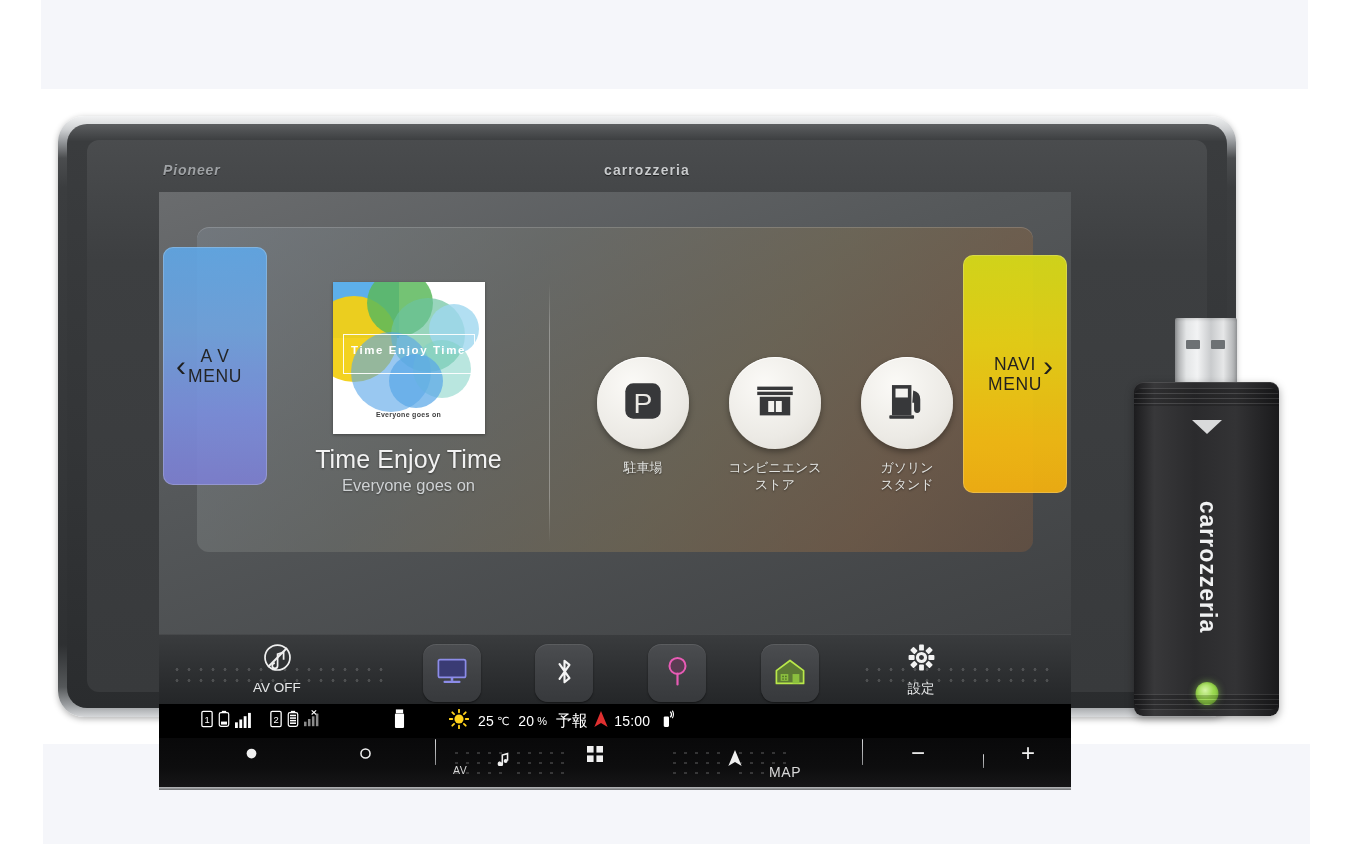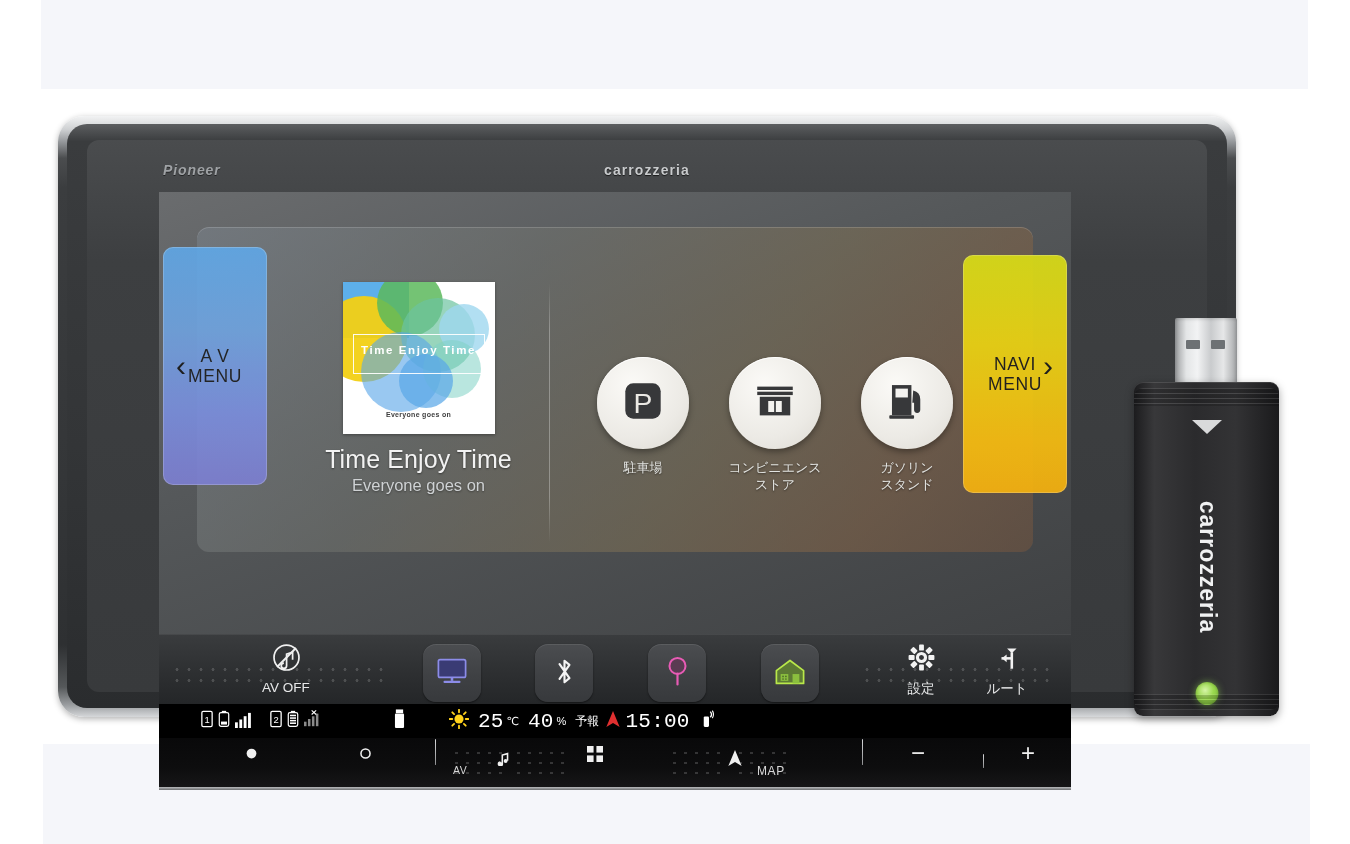--- a/index.html
+++ b/index.html
@@ -80,21 +80,21 @@
     background: linear-gradient(125deg,
        rgba(120,128,136,.62) 0%,
        rgba(110,112,108,.60) 34%,
        rgba(120,108,84,.62) 62%,
        rgba(125,96,70,.62) 82%,
        rgba(112,84,64,.60) 100%);
     box-shadow: inset 0 1px 0 rgba(255,255,255,.16);
   }
 
   
-  .np { position: absolute; left: 119px; top: 55px; width: 205px; }
+  .np { position: absolute; left: 109px; top: 55px; width: 205px; }
   .album {
     position: relative; width: 152px; height: 152px; margin: 0 auto;
     background: #ffffff; overflow: hidden;
     box-shadow: 0 1px 3px rgba(0,0,0,.35);
   }
   .album .c { position: absolute; border-radius: 50%; }
   .album .sq-blue {
     position:absolute; left:-6px; top:-4px; width:72px; height:60px;
     background:#4fa8e8; opacity:.92;
   }
@@ -213,23 +213,23 @@
     display: flex; align-items: center; justify-content: center;
   }
 
   
   .statusbar {
     position: absolute; left: 72px; top: 564px; width: 912px; height: 34px;
     background: #000; display: flex; align-items: center;
   }
   .sb-left  { display: flex; align-items: center; gap: 5px; margin-left: 42px; }
   .sb-mid   { display: flex; align-items: center; gap: 9px; margin-left: 72px; }
-  .sb-txt   { color: #fff; font-size: 21px; letter-spacing: .2px; font-family: Liberation Mono, monospace; }
+  .sb-txt   { color: #fff; font-size: 14px; letter-spacing: .2px; }
   .sb-unit  { color: #fff; font-size: 11px; }
-  .sb-small { color: #fff; font-size: 12px; letter-spacing: -.4px; }
+  .sb-small { color: #fff; font-size: 16px; letter-spacing: -.4px; }
 
   
   .keyrow {
     position: absolute; left: 72px; top: 598px; width: 912px; height: 52px;
     background: linear-gradient(180deg,#09090a 0%, #0d0d0e 55%, #171718 100%);
   }
   .key { position: absolute; top: 8px; text-align: center; color: #e9e9e9; }
   .key .scr {
     position: absolute; width: 58px; height: 26px; top: 2px;
     background-image: radial-gradient(circle, rgba(255,255,255,.17) 1.2px, transparent 1.4px);
@@ -403,21 +403,21 @@
                 <span>NAVI</span><br><span>MENU</span>
               </div>
             </div>
             <div class="chev chev-right" style="top:174px;">›</div>
           </div>
 
           <div class="toolbar">
             <div class="dots-l"></div>
             <div class="dots-r"></div>
 
-            <div class="tb-item" style="left:84px;">
+            <div class="tb-item" style="left:75px;">
               <span>
                 <svg viewBox="0 0 36 36" width="31" height="31">
                   <circle cx="18" cy="18" r="14.5" fill="none" stroke="#f0f0f0" stroke-width="2"></circle>
                   <path d="M15 24.5 a3.1 3.1 0 1 0 3.1 3.1 V14 l7-2.2 v8.7" fill="none" stroke="#f0f0f0" stroke-width="2"></path>
                   <line x1="7" y1="29" x2="29" y2="7" stroke="#f0f0f0" stroke-width="2.2"></line>
                 </svg>
               </span>
               <div class="tb-lab">AV OFF</div>
             </div>
 
@@ -482,31 +482,20 @@
                     <rect x="6.4" y="6.4" width="5.6" height="7" rx="1" transform="rotate(-45 9.2 9.9)"></rect>
                     <rect x="24" y="6.4" width="5.6" height="7" rx="1" transform="rotate(45 26.8 9.9)"></rect>
                     <rect x="6.4" y="22.6" width="5.6" height="7" rx="1" transform="rotate(45 9.2 26.1)"></rect>
                     <rect x="24" y="22.6" width="5.6" height="7" rx="1" transform="rotate(-45 26.8 26.1)"></rect>
                   </g>
                 </svg>
               </span>
               <div class="tb-lab">設定</div>
             </div>
 
-            <div class="tb-item" style="left:805px;">
-              <span>
-                <svg viewBox="0 0 36 36" width="31" height="31">
-                  <path d="M23 31 V12" stroke="#f2f2f2" stroke-width="3" fill="none"></path>
-                  <path d="M23 13 L17.5 7.5 L28.5 7.5 Z" fill="#f2f2f2"></path>
-                  <path d="M23 19 H11" stroke="#f2f2f2" stroke-width="3" fill="none"></path>
-                  <path d="M11.5 19 L17 14.5 L17 23.5 Z" fill="#f2f2f2"></path>
-                </svg>
-              </span>
-              <div class="tb-lab">ルート</div>
-            </div>
           </div>
         </div>
 
         <div class="statusbar">
           <div class="sb-left">
             <span>
               <svg viewBox="0 0 14 20" width="12" height="18">
                 <rect x="1" y="1" width="12" height="18" rx="1.6" fill="none" stroke="#fff" stroke-width="1.5"></rect>
                 <text x="7" y="15" font-family="Liberation Sans, sans-serif" font-size="11" fill="#fff" text-anchor="middle">1</text>
               </svg>
@@ -572,21 +561,21 @@
                     <line x1="18.4" y1="11" x2="21.2" y2="11"></line>
                   <line x1="3.6" y1="3.6" x2="5.6" y2="5.6"></line>
                     <line x1="16.4" y1="16.4" x2="18.4" y2="18.4"></line>
                   <line x1="3.6" y1="18.4" x2="5.6" y2="16.4"></line>
                     <line x1="16.4" y1="5.6" x2="18.4" y2="3.6"></line>
                 </g>
               </svg>
             </span>
             <span class="sb-txt">25</span>
             <span class="sb-unit" style="margin-left:-6px;">℃</span>
-            <span class="sb-txt">40</span>
+            <span class="sb-txt">20</span>
             <span class="sb-unit" style="margin-left:-6px;">%</span>
             <span class="sb-small">予報</span>
             <span style="margin-left:-3px;">
               <svg viewBox="0 0 18 20" width="16" height="18">
                 <path d="M9 1 L16.5 19 L9 14.5 L1.5 19 Z" fill="#e03030"></path>
               </svg>
             </span>
             <span class="sb-txt" style="margin-left:-4px;">15:00</span>
             <span style="margin-left:3px;">
               <svg viewBox="0 0 16 20" width="14" height="18">
@@ -640,21 +629,21 @@
           </div>
 
           <div class="key" style="left:510px; width:140px;">
             <div class="scr" style="left:0px;"></div>
             <div class="scr" style="left:66px;"></div>
             <span style="position:absolute; left:58px; top:3px;">
               <svg viewBox="0 0 18 20" width="16" height="18">
                 <path d="M9 1 L16.5 19 L9 14.5 L1.5 19 Z" fill="#f0f0f0"></path>
               </svg>
             </span>
-            <span style="position:absolute; left:88px; top:18px; font-size:12px; letter-spacing:.6px; color:#d8d8d8;">MAP</span>
+            <span style="position:absolute; left:100px; top:18px; font-size:14px; letter-spacing:.6px; color:#d8d8d8;">MAP</span>
           </div>
           <div class="key-sep" style="left:703px;"></div>
 
           <div class="key" style="left:752px;">
             <span style="font-size:24px; line-height:14px; color:#f0f0f0;">−</span>
           </div>
           <div class="key-sep" style="left:824px; top:16px; height:14px;"></div>
           <div class="key" style="left:862px;">
             <span style="font-size:24px; line-height:14px; color:#f0f0f0;">+</span>
           </div>

